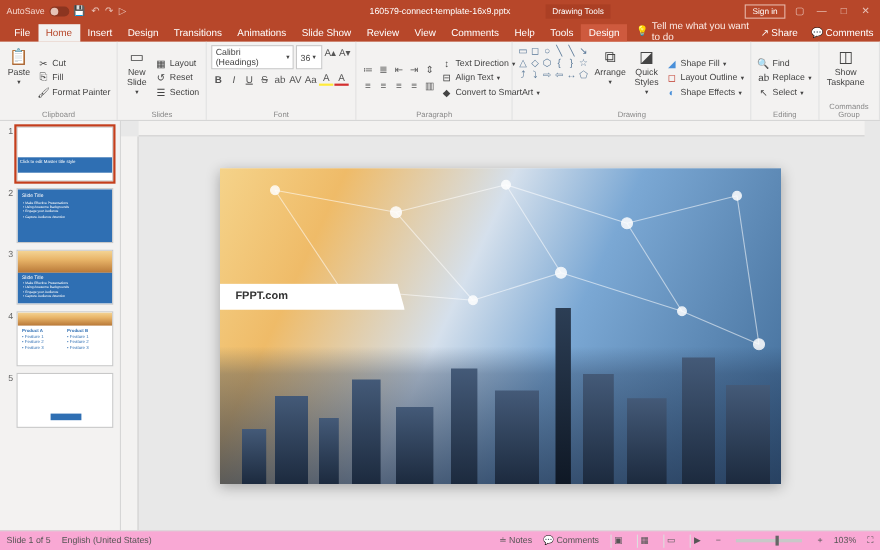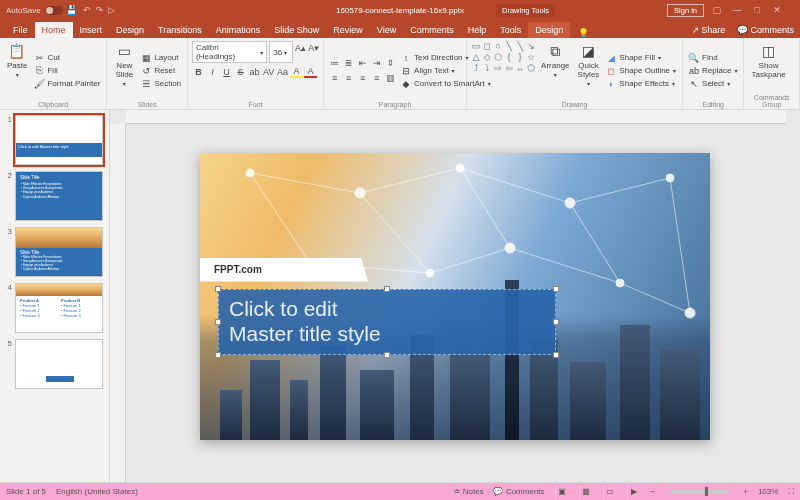--- a/index.html
+++ b/index.html
@@ -2,21 +2,21 @@
 <html><head>
 <meta charset="utf-8">
 <style>
 *{margin:0;padding:0;box-sizing:border-box;font-family:"Segoe UI",Arial,sans-serif;user-select:none}
 body{background:#2a2a2a;display:flex;align-items:center;justify-content:center;height:100vh}
 .app{width:800px;height:500px;background:#fff;display:flex;flex-direction:column;box-shadow:0 6px 30px rgba(0,0,0,.6);font-size:9px;color:#444}
 .titlebar{height:20px;background:#b7472a;display:flex;align-items:center;color:#f5d6ce;font-size:8px;position:relative}
 .titlebar .left{display:flex;align-items:center;gap:4px;padding-left:6px}
 .titlebar .center{position:absolute;left:50%;transform:translateX(-50%);color:#fff}
 .titlebar .drawingtools{position:absolute;left:62%;background:#ab3f24;padding:2px 6px;color:#fff;font-size:7.5px}
-.titlebar .right{margin-left:auto;display:flex;align-items:center;gap:6px;padding-right:16px}
+.titlebar .right{margin-left:auto;display:flex;align-items:center;gap:6px;padding-right:6px}
 .signin{border:1px solid #e7b6a8;padding:1px 6px;color:#fff;font-size:7.5px}
 .winbtn{width:14px;text-align:center;color:#e9c3b8;font-size:9px}
 .qat{display:flex;gap:5px;color:#e9c3b8;font-size:9px}
 .menubar{height:18px;background:#b7472a;display:flex;align-items:flex-end;padding-left:6px;gap:0}
 .menubar .tab{padding:3px 7px;color:#fff;font-size:9px}
 .menubar .tab.active{background:#f3f2f1;color:#b7472a}
 .menubar .format{color:#fff;background:#ce5a3e;padding:3px 7px}
 .menubar .tell{color:#fce9e3;flex:1;padding-left:8px;display:flex;align-items:center;gap:3px}
 .menubar .share,.menubar .comments{color:#fff;padding:3px 6px;display:flex;align-items:center;gap:2px}
 .ribbon{height:72px;background:#f3f2f1;border-bottom:1px solid #d6d6d6;display:flex}
@@ -98,20 +98,21 @@
     <div class="tab">Animations</div>
     <div class="tab">Slide Show</div>
     <div class="tab">Review</div>
     <div class="tab">View</div>
     <div class="tab">Comments</div>
     <div class="tab">Help</div>
     <div class="tab">Tools</div>
     <div class="tab format">Design</div>
     <div class="tell">
         <span>💡</span>
+        <span>Tell me what you want to do</span>
       </div>
     <div class="share">
         <span>↗</span>
         <span>Share</span>
       </div>
     <div class="comments">
         <span>💬</span>
         <span>Comments</span>
       </div>
   </div>
@@ -274,21 +275,21 @@
             <span style="font-size:6px">▾</span>
           </div>
         <div class="stack">
           <div class="rowbtn">
               <span class="ic" style="color:#4a90d9">◢</span>
               <span>Shape Fill</span>
               <span style="font-size:6px">▾</span>
             </div>
           <div class="rowbtn">
               <span class="ic" style="color:#c0392b">◻</span>
-              <span>Shape Outline</span>
+              <span>Layout Outline</span>
               <span style="font-size:6px">▾</span>
             </div>
           <div class="rowbtn">
               <span class="ic" style="color:#4a90d9">◐</span>
               <span>Shape Effects</span>
               <span style="font-size:6px">▾</span>
             </div>
         </div>
       </div>
       <div class="label">Drawing</div>
@@ -410,32 +411,20 @@
             <div class="bld" style="left:160px;width:34px;height:70px"></div>
             <div class="bld" style="left:210px;width:24px;height:105px"></div>
             <div class="bld" style="left:250px;width:40px;height:85px"></div>
             <div class="bld" style="left:305px;width:14px;height:160px;background:linear-gradient(180deg,#2c3e55,#0f1825)"></div>
             <div class="bld" style="left:330px;width:28px;height:100px"></div>
             <div class="bld" style="left:370px;width:36px;height:78px"></div>
             <div class="bld" style="left:420px;width:30px;height:115px"></div>
             <div class="bld" style="left:460px;width:40px;height:90px"></div>
           </div>
           <div class="banner">FPPT.com</div>
-          <div class="titlebox">
-            <span style="white-space:pre-line">Click to edit
-Master title style</span>
-            <div class="handle" style="left:-4px;top:-4px"></div>
-              <div class="handle" style="right:-4px;top:-4px"></div>
-            <div class="handle" style="left:-4px;bottom:-4px"></div>
-              <div class="handle" style="right:-4px;bottom:-4px"></div>
-            <div class="handle" style="left:50%;top:-4px;margin-left:-3px"></div>
-              <div class="handle" style="left:50%;bottom:-4px;margin-left:-3px"></div>
-            <div class="handle" style="top:50%;left:-4px;margin-top:-3px"></div>
-              <div class="handle" style="top:50%;right:-4px;margin-top:-3px"></div>
-          </div>
         </div>
       </div>
     </div>
   </div>
 
   <div class="statusbar">
     <span>Slide 1 of 5</span>
     <span>English (United States)</span>
     <span class="spacer"></span>
     <span>≐ <span>Notes</span></span>

